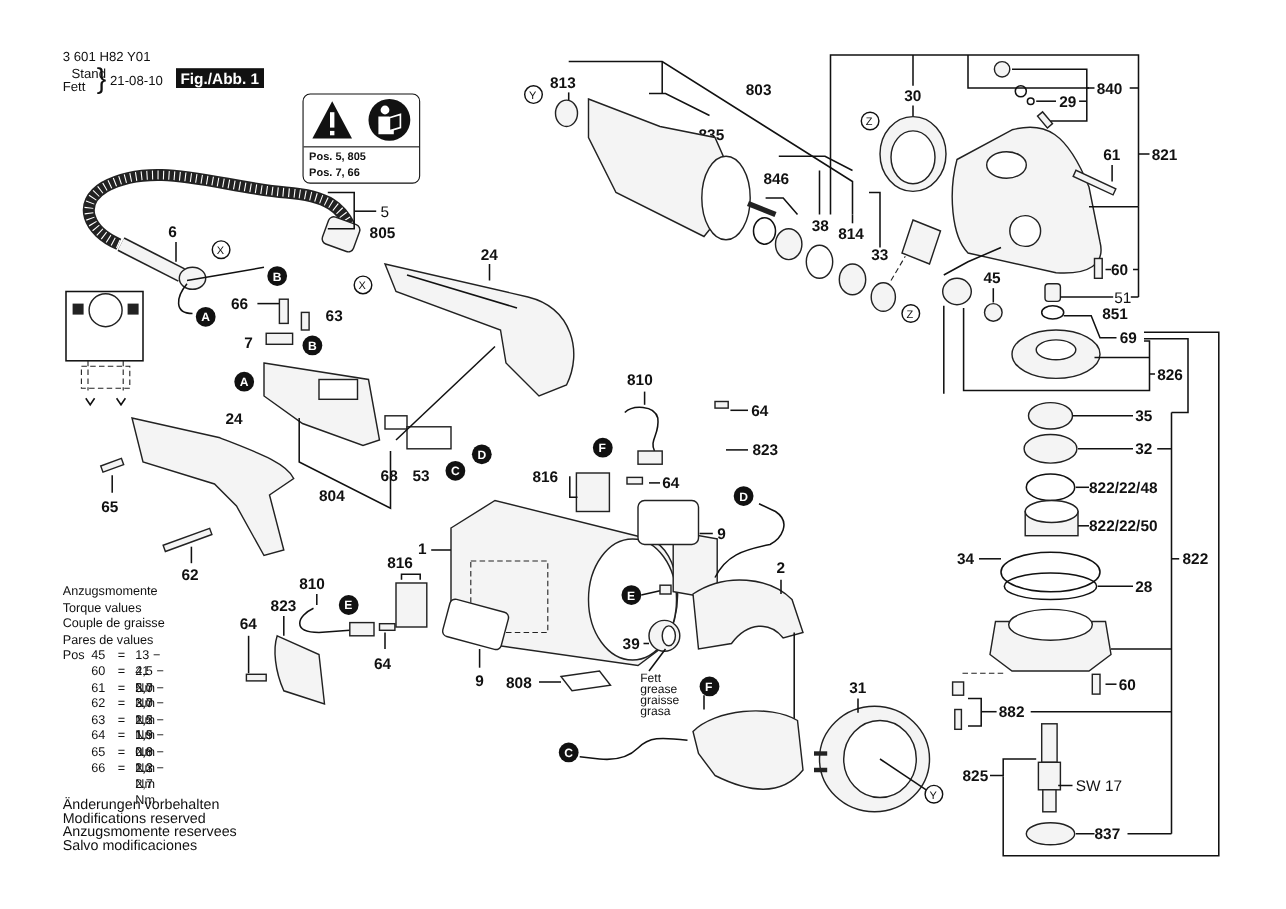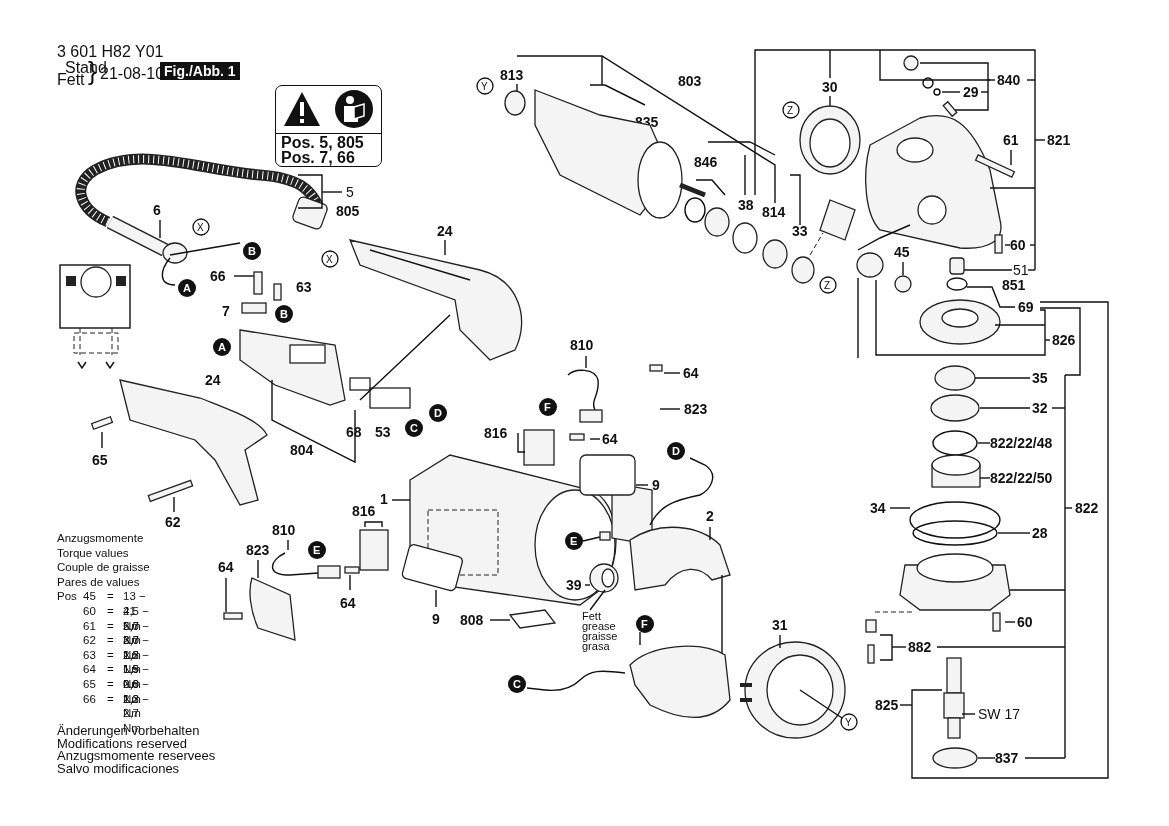--- a/index.html
+++ b/index.html
@@ -1,23 +1,23 @@
 <!DOCTYPE html>
 <html><head>
 <meta charset="utf-8">
 <style>
   html,body{margin:0;padding:0;background:#fff;}
   body{width:1169px;height:826px;position:relative;overflow:hidden;font-family:"Liberation Sans",sans-serif;color:#111;}
   #canvas{position:absolute;left:0;top:0;width:1169px;height:826px;}
-  .hdr{position:absolute;font-size:16px;line-height:13px;}
+  .hdr{position:absolute;font-size:12px;line-height:13px;}
   .figbox{position:absolute;left:160px;top:62px;background:#111;color:#fff;font-weight:bold;font-size:14px;padding:0 4px;line-height:18px;}
   .brace{position:absolute;left:52px;top:62px;font-size:26px;line-height:26px;font-weight:normal;}
   .warnbox{position:absolute;left:275px;top:85px;width:105px;height:80px;border:1.5px solid #111;border-radius:7px;background:#fff;}
   .warnbox .sep{position:absolute;left:0;right:0;top:47px;border-top:1px solid #111;}
-  .warnbox .line{position:absolute;left:5px;font-weight:bold;font-size:16px;line-height:15px;}
+  .warnbox .line{position:absolute;left:5px;font-weight:bold;font-size:10px;line-height:15px;}
   .torque{position:absolute;left:57px;top:531px;font-size:11.5px;line-height:14.6px;}
   .trow{position:relative;height:14.6px;}
   .trow span{position:absolute;}
   .footnote{position:absolute;left:57px;top:725px;font-size:13px;line-height:12.6px;}
   .lbl{font-family:"Liberation Sans",sans-serif;font-weight:bold;font-size:14px;fill:#111;}
   .lbl-n{font-family:"Liberation Sans",sans-serif;font-weight:normal;font-size:14px;fill:#111;}
   .small{font-family:"Liberation Sans",sans-serif;font-size:11px;fill:#111;}
   .ln{stroke:#111;stroke-width:1.4;fill:none;}
   .part{stroke:#222;stroke-width:1.3;fill:#f4f4f4;}
   .partw{stroke:#222;stroke-width:1.3;fill:#fff;}

